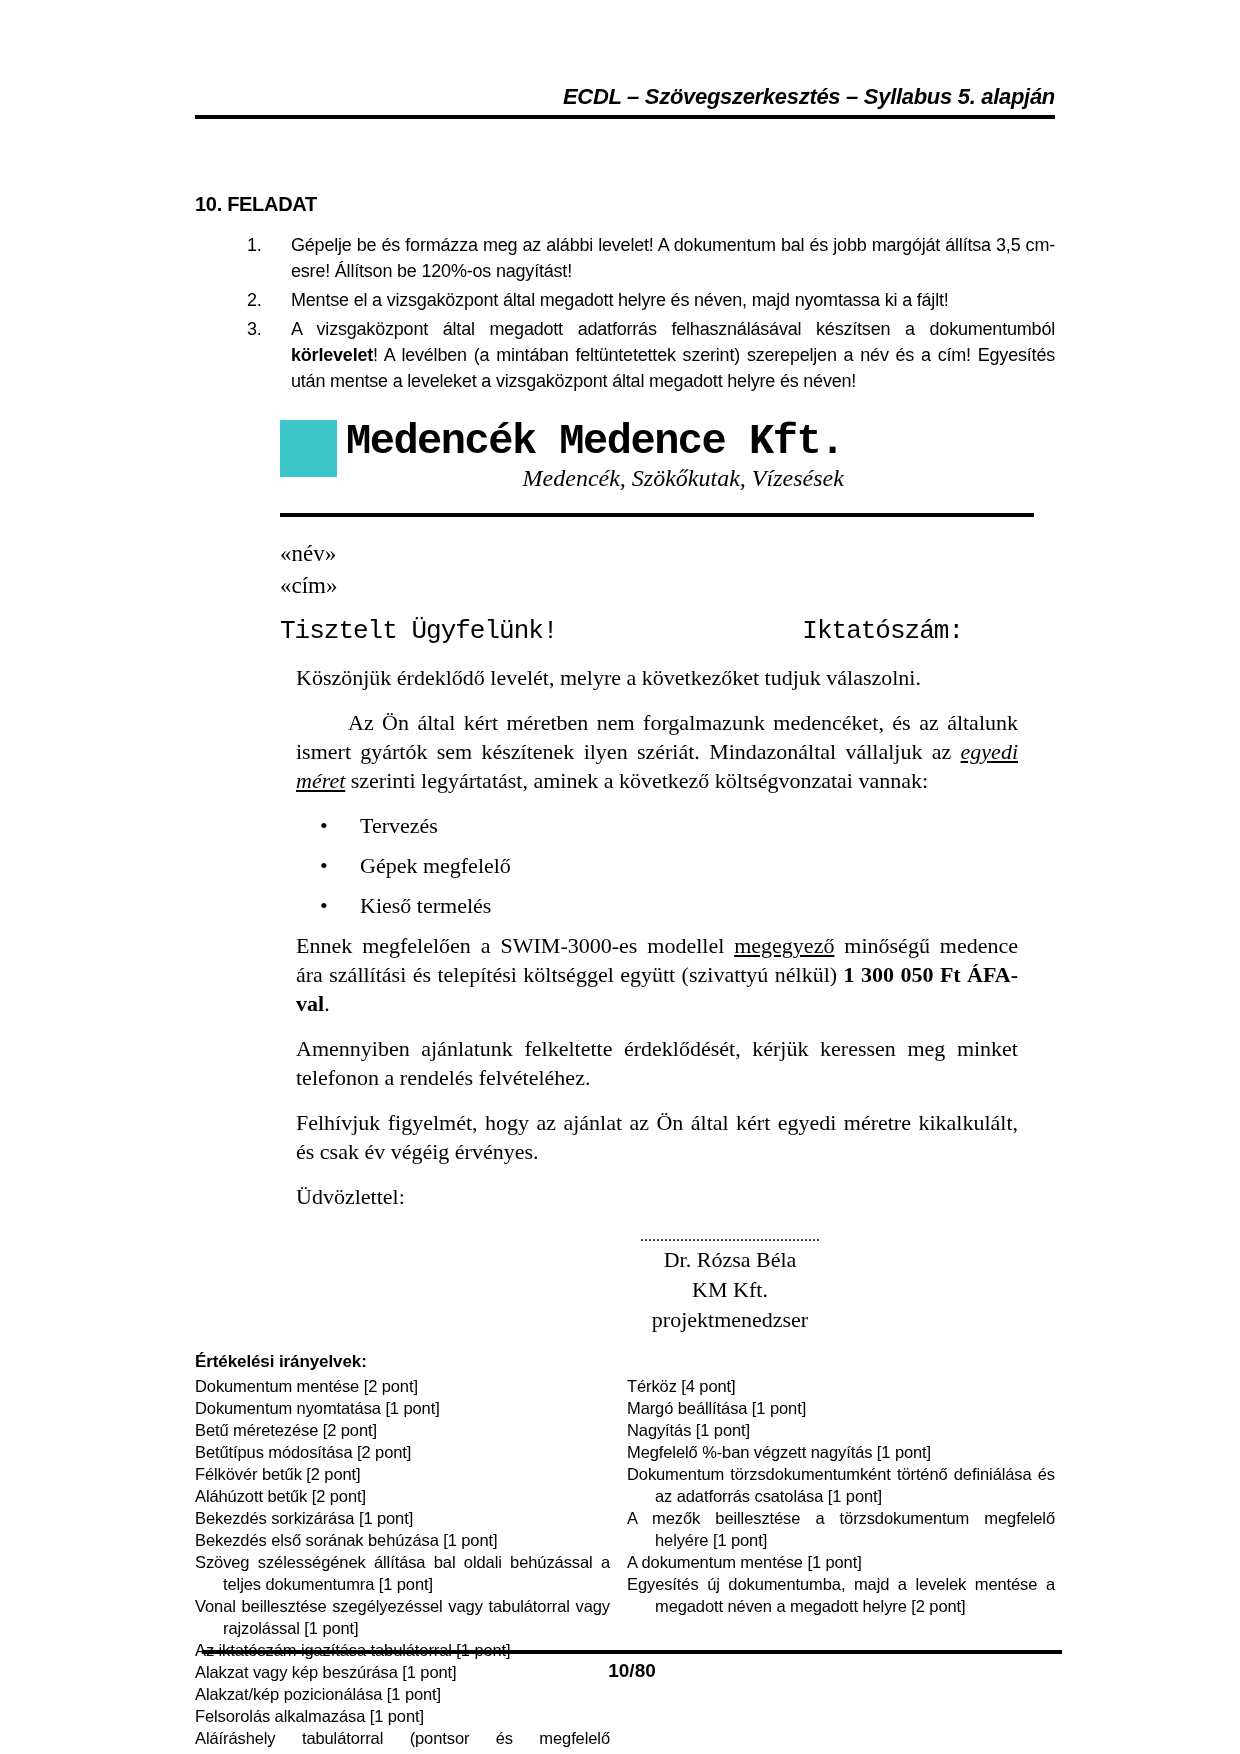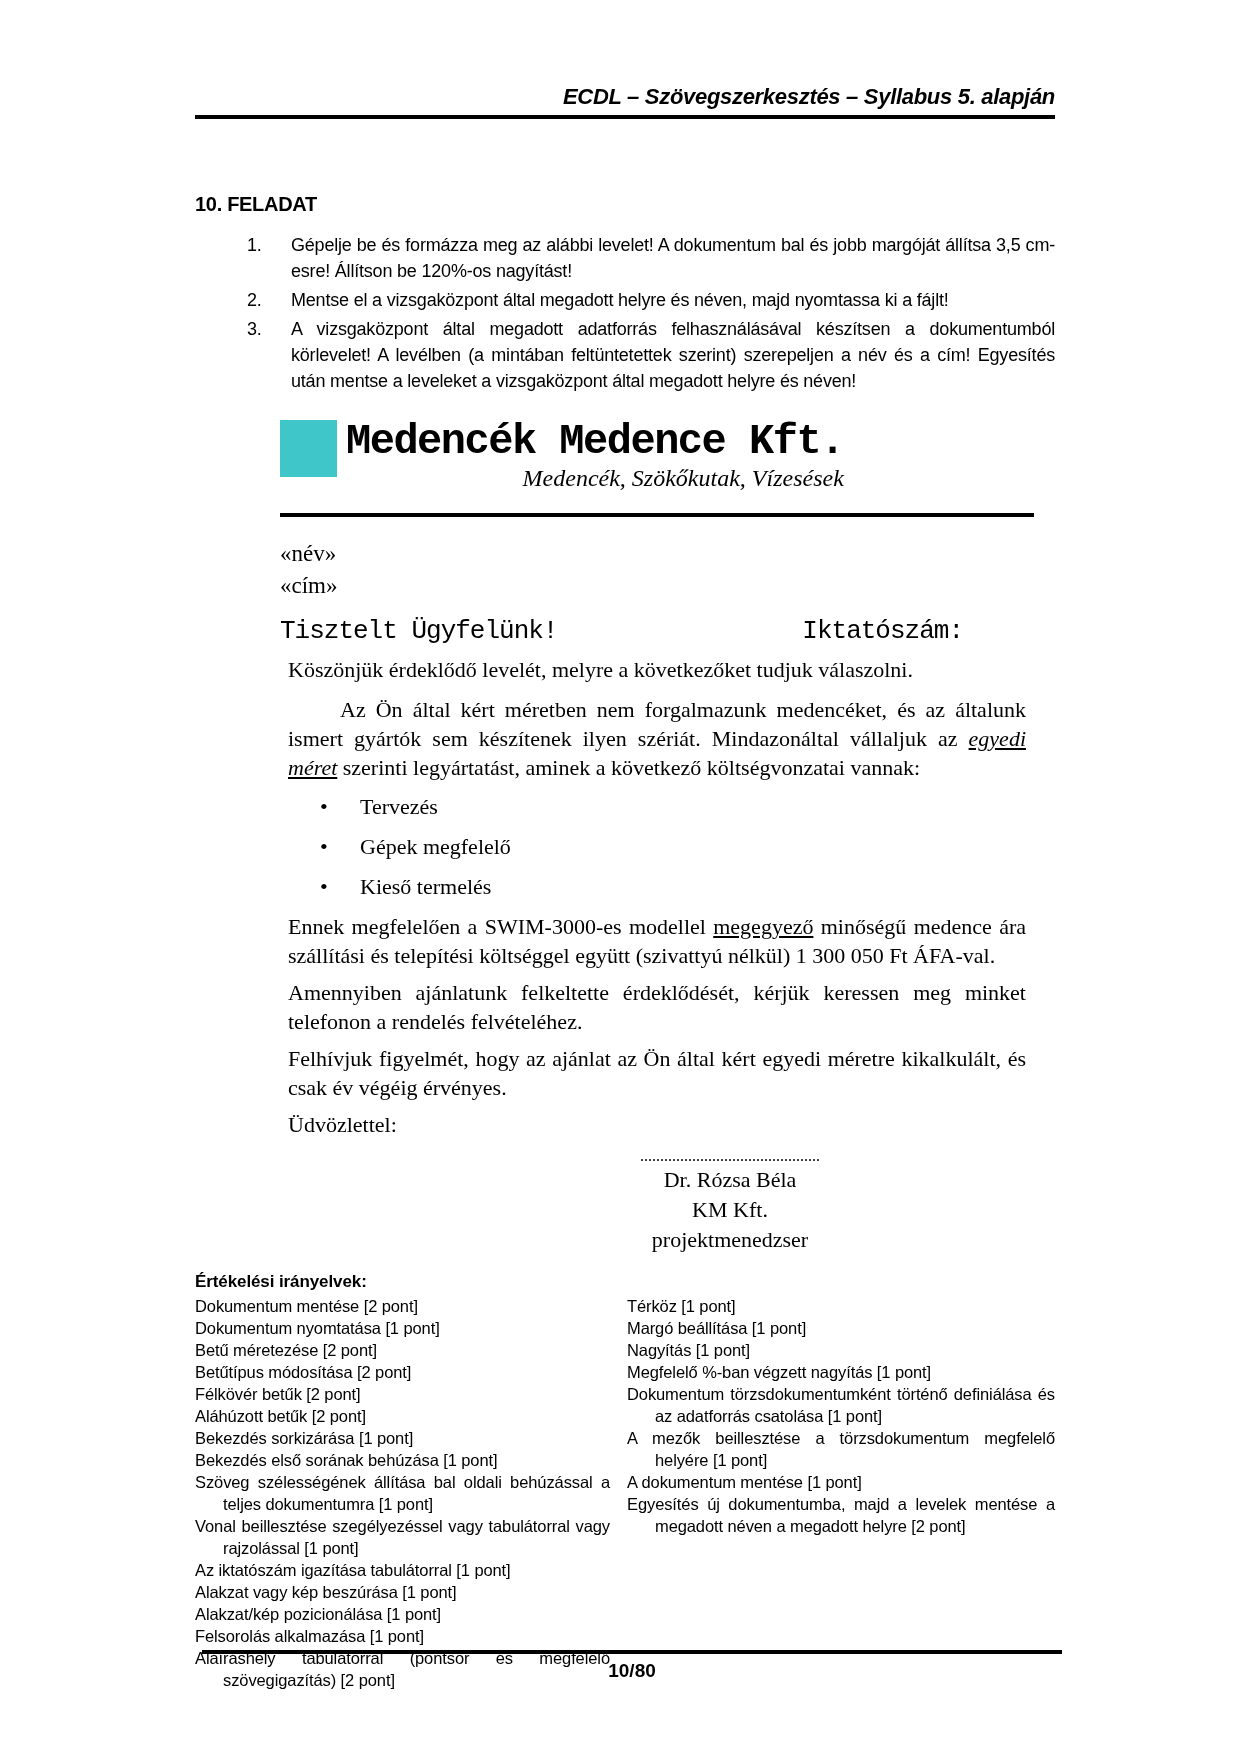--- a/index.html
+++ b/index.html
@@ -10,36 +10,36 @@
   .doc-header{margin-top:72px;text-align:right;font:italic 700 22px "Liberation Sans",sans-serif;
               letter-spacing:-0.3px;border-bottom:4px solid #000;padding-bottom:5px;}
 
   
   .task-heading{margin-top:74px;font:700 20px "Liberation Sans",sans-serif;letter-spacing:-0.3px;}
   .task-list{margin-top:16px;margin-left:52px;font:400 18px "Liberation Sans",sans-serif;
              line-height:26px;letter-spacing:-0.2px;}
   .task-item{display:flex;margin-bottom:3px;}
   .task-num{flex:0 0 44px;}
   .task-text{flex:1;text-align:justify;}
-  .b{font-weight:400;}
+  .b{font-weight:700;}
 
   
   .letter{margin-left:85px;width:754px;margin-top:26px;font-family:"Liberation Serif",serif;
           font-size:22px;line-height:29px;}
   .letterhead{display:flex;align-items:flex-start;gap:9px;}
   .logo-square{width:57px;height:57px;background:#3EC6C8;flex:none;}
   .company-name{font:700 42px/44px "Liberation Mono",monospace;letter-spacing:-1.5px;white-space:nowrap;}
   .tagline{font:italic 400 24px/26px "Liberation Serif",serif;margin-top:1px;text-align:right;}
   .letter-rule{border-top:4px solid #000;margin-top:22px;}
   .merge-field{font-size:23px;line-height:32px;}
   .merge-first{margin-top:21px;}
   .salutation-row{display:flex;font:400 26px/32px "Liberation Mono",monospace;margin-top:13px;letter-spacing:-1px;}
   .refnum{margin-left:auto;margin-right:71px;}
   .intro{margin:9px 0 0 0;}
-  .para{margin:8px;text-align:justify;}
+  .para{margin:16px;text-align:justify;}
   .para-first{margin-top:11px;text-indent:52px;}
   .para-after-bullets{margin-top:6px;}
   .u-i{font-style:italic;text-decoration:underline;}
   .u{text-decoration:underline;}
   .bullets{margin:10px 0 0 40px;}
   .bullet-row{display:flex;margin-bottom:11px;}
   .bullet-glyph{flex:0 0 40px;}
   .signature{margin-top:3px;margin-left:350px;width:200px;text-align:center;}
   .sig-dots{font-size:16px;line-height:18px;white-space:nowrap;overflow:hidden;}
   .sig-line{line-height:30px;}
@@ -152,21 +152,21 @@
           <div class="eval-item">Bekezdés első sorának behúzása [1 pont]</div>
           <div class="eval-item">Szöveg szélességének állítása bal oldali behúzással a teljes dokumentumra [1 pont]</div>
           <div class="eval-item">Vonal beillesztése szegélyezéssel vagy tabulátorral vagy rajzolással [1 pont]</div>
           <div class="eval-item">Az iktatószám igazítása tabulátorral [1 pont]</div>
           <div class="eval-item">Alakzat vagy kép beszúrása [1 pont]</div>
           <div class="eval-item">Alakzat/kép pozicionálása [1 pont]</div>
           <div class="eval-item">Felsorolás alkalmazása [1 pont]</div>
           <div class="eval-item">Aláíráshely tabulátorral (pontsor és megfelelő szövegigazítás) [2 pont]</div>
         </div>
         <div class="eval-col-right">
-          <div class="eval-item">Térköz [1 pont]</div>
+          <div class="eval-item">Térköz [4 pont]</div>
           <div class="eval-item">Margó beállítása [1 pont]</div>
           <div class="eval-item">Nagyítás [1 pont]</div>
           <div class="eval-item">Megfelelő %-ban végzett nagyítás [1 pont]</div>
           <div class="eval-item">Dokumentum törzsdokumentumként történő definiálása és az adatforrás csatolása [1 pont]</div>
           <div class="eval-item">A mezők beillesztése a törzsdokumentum megfelelő helyére [1 pont]</div>
           <div class="eval-item">A dokumentum mentése [1 pont]</div>
           <div class="eval-item">Egyesítés új dokumentumba, majd a levelek mentése a megadott néven a megadott helyre [2 pont]</div>
         </div>
       </div>
     </div>

